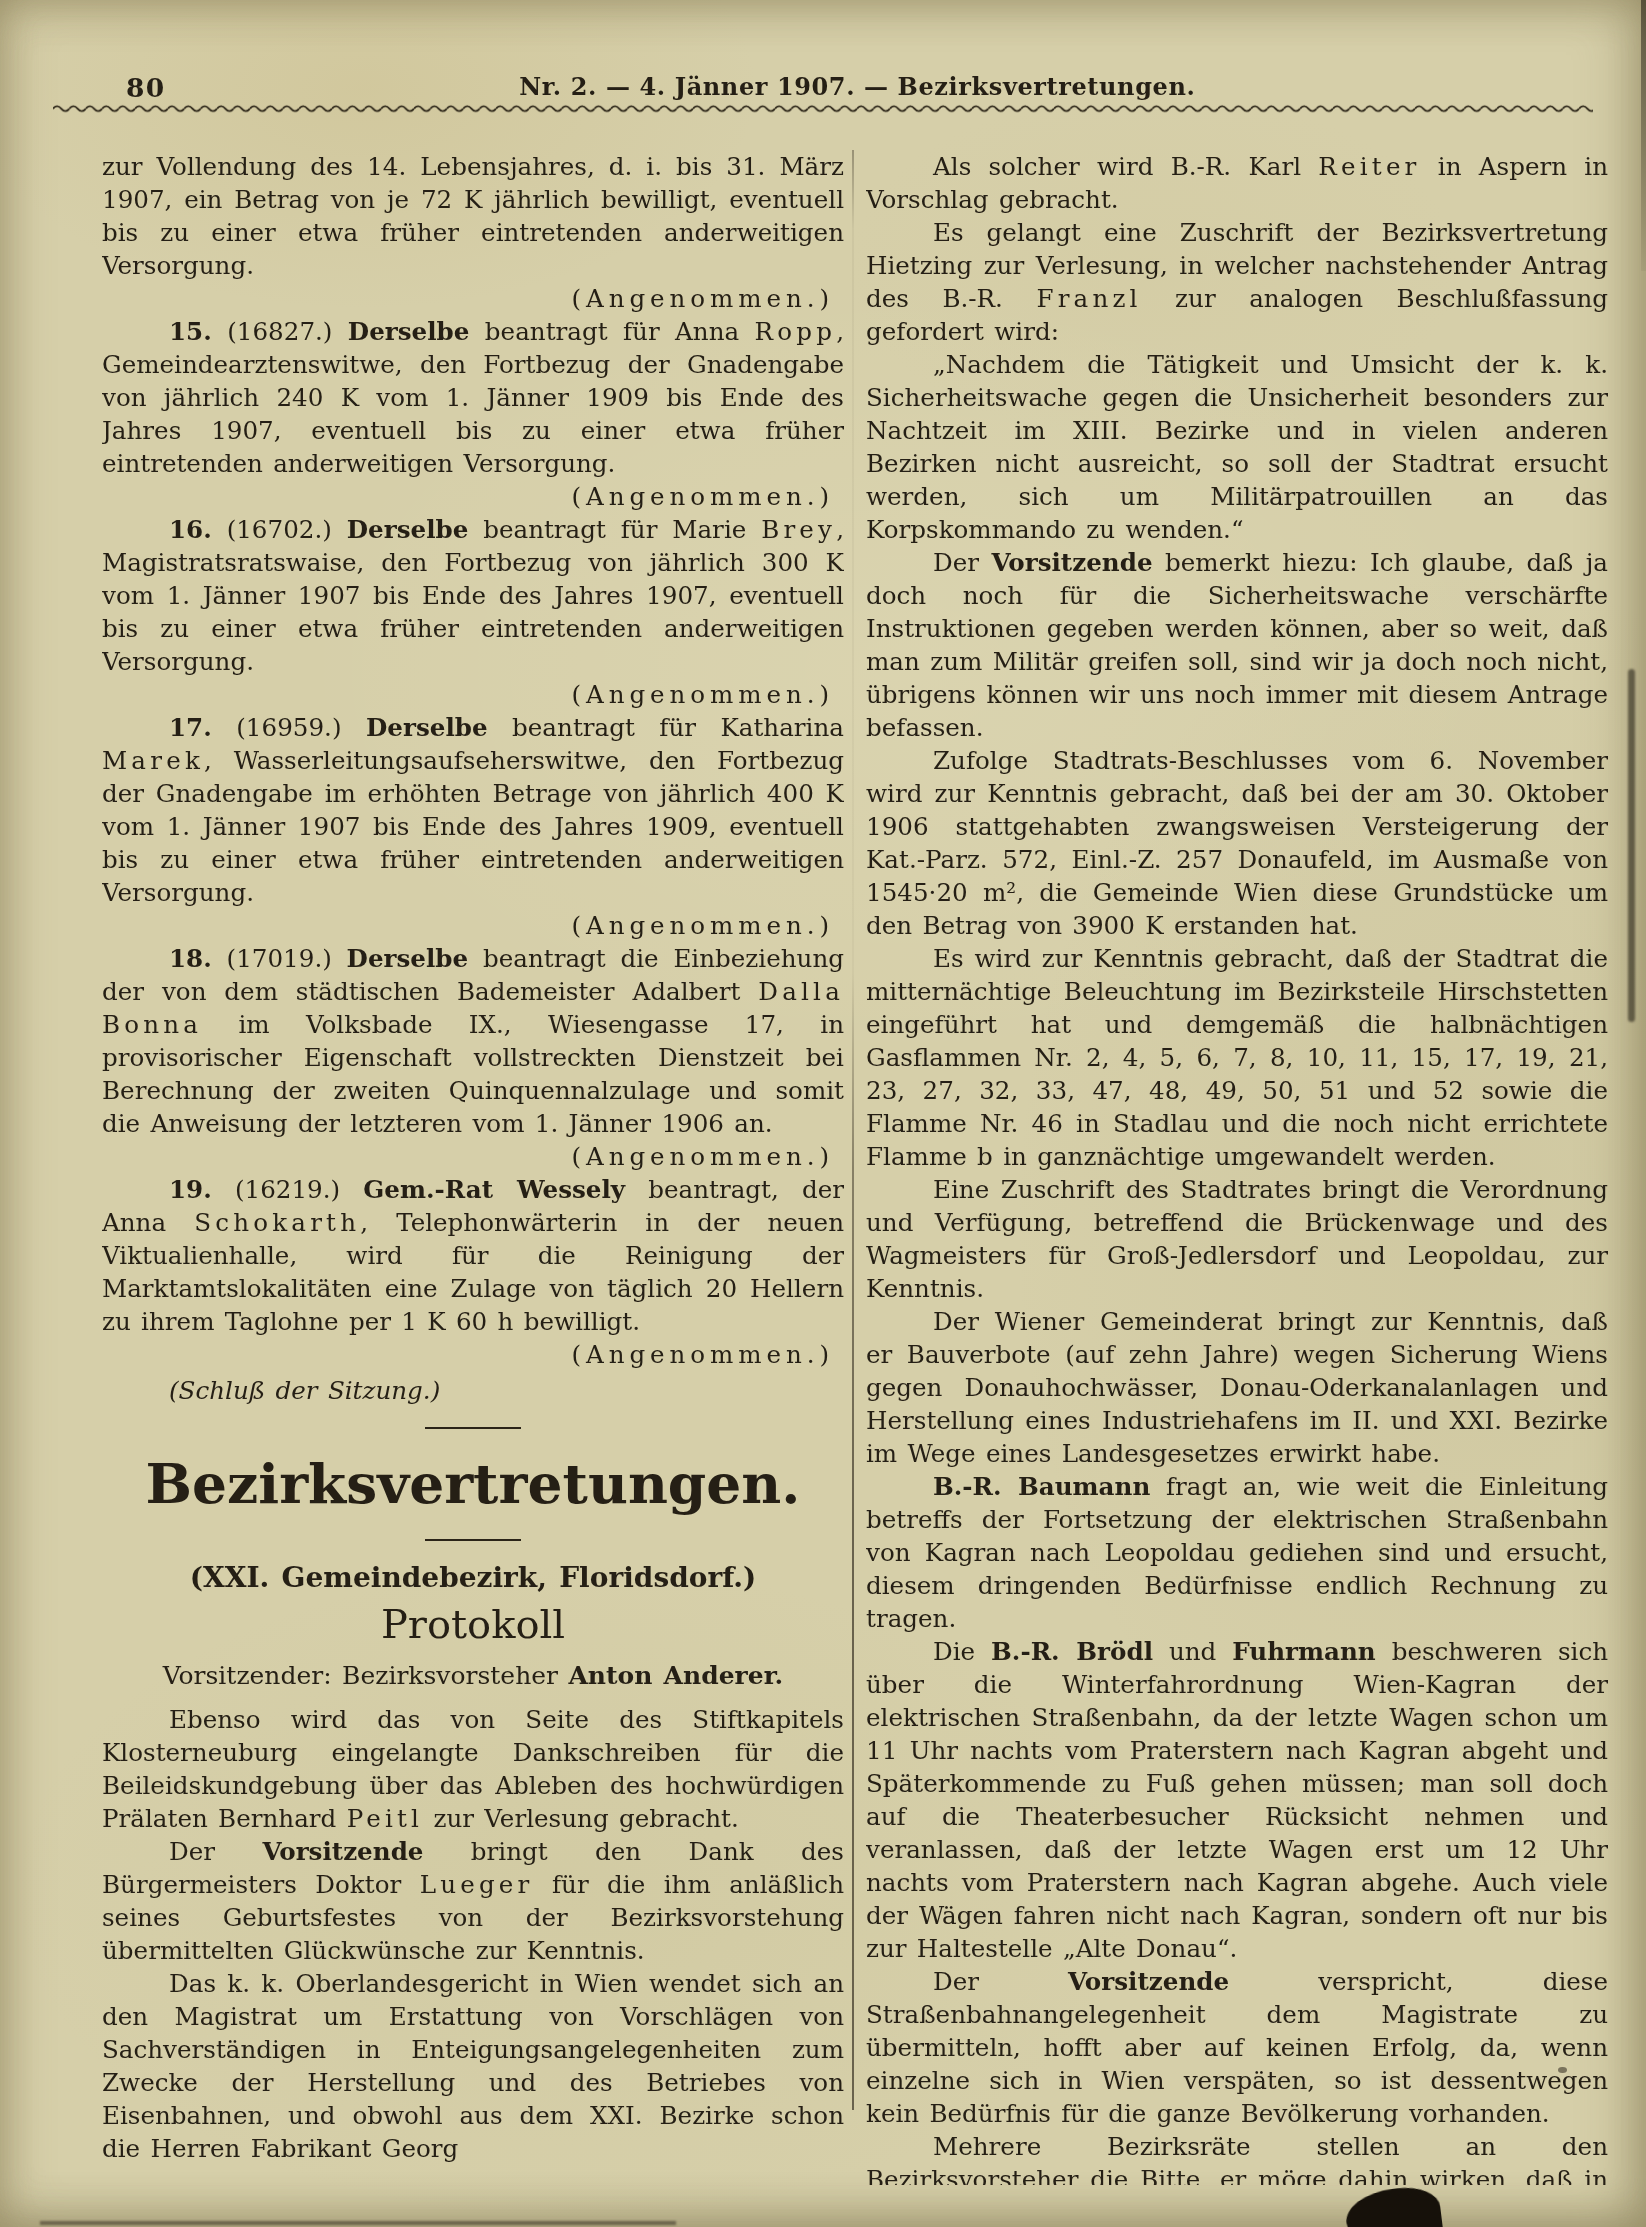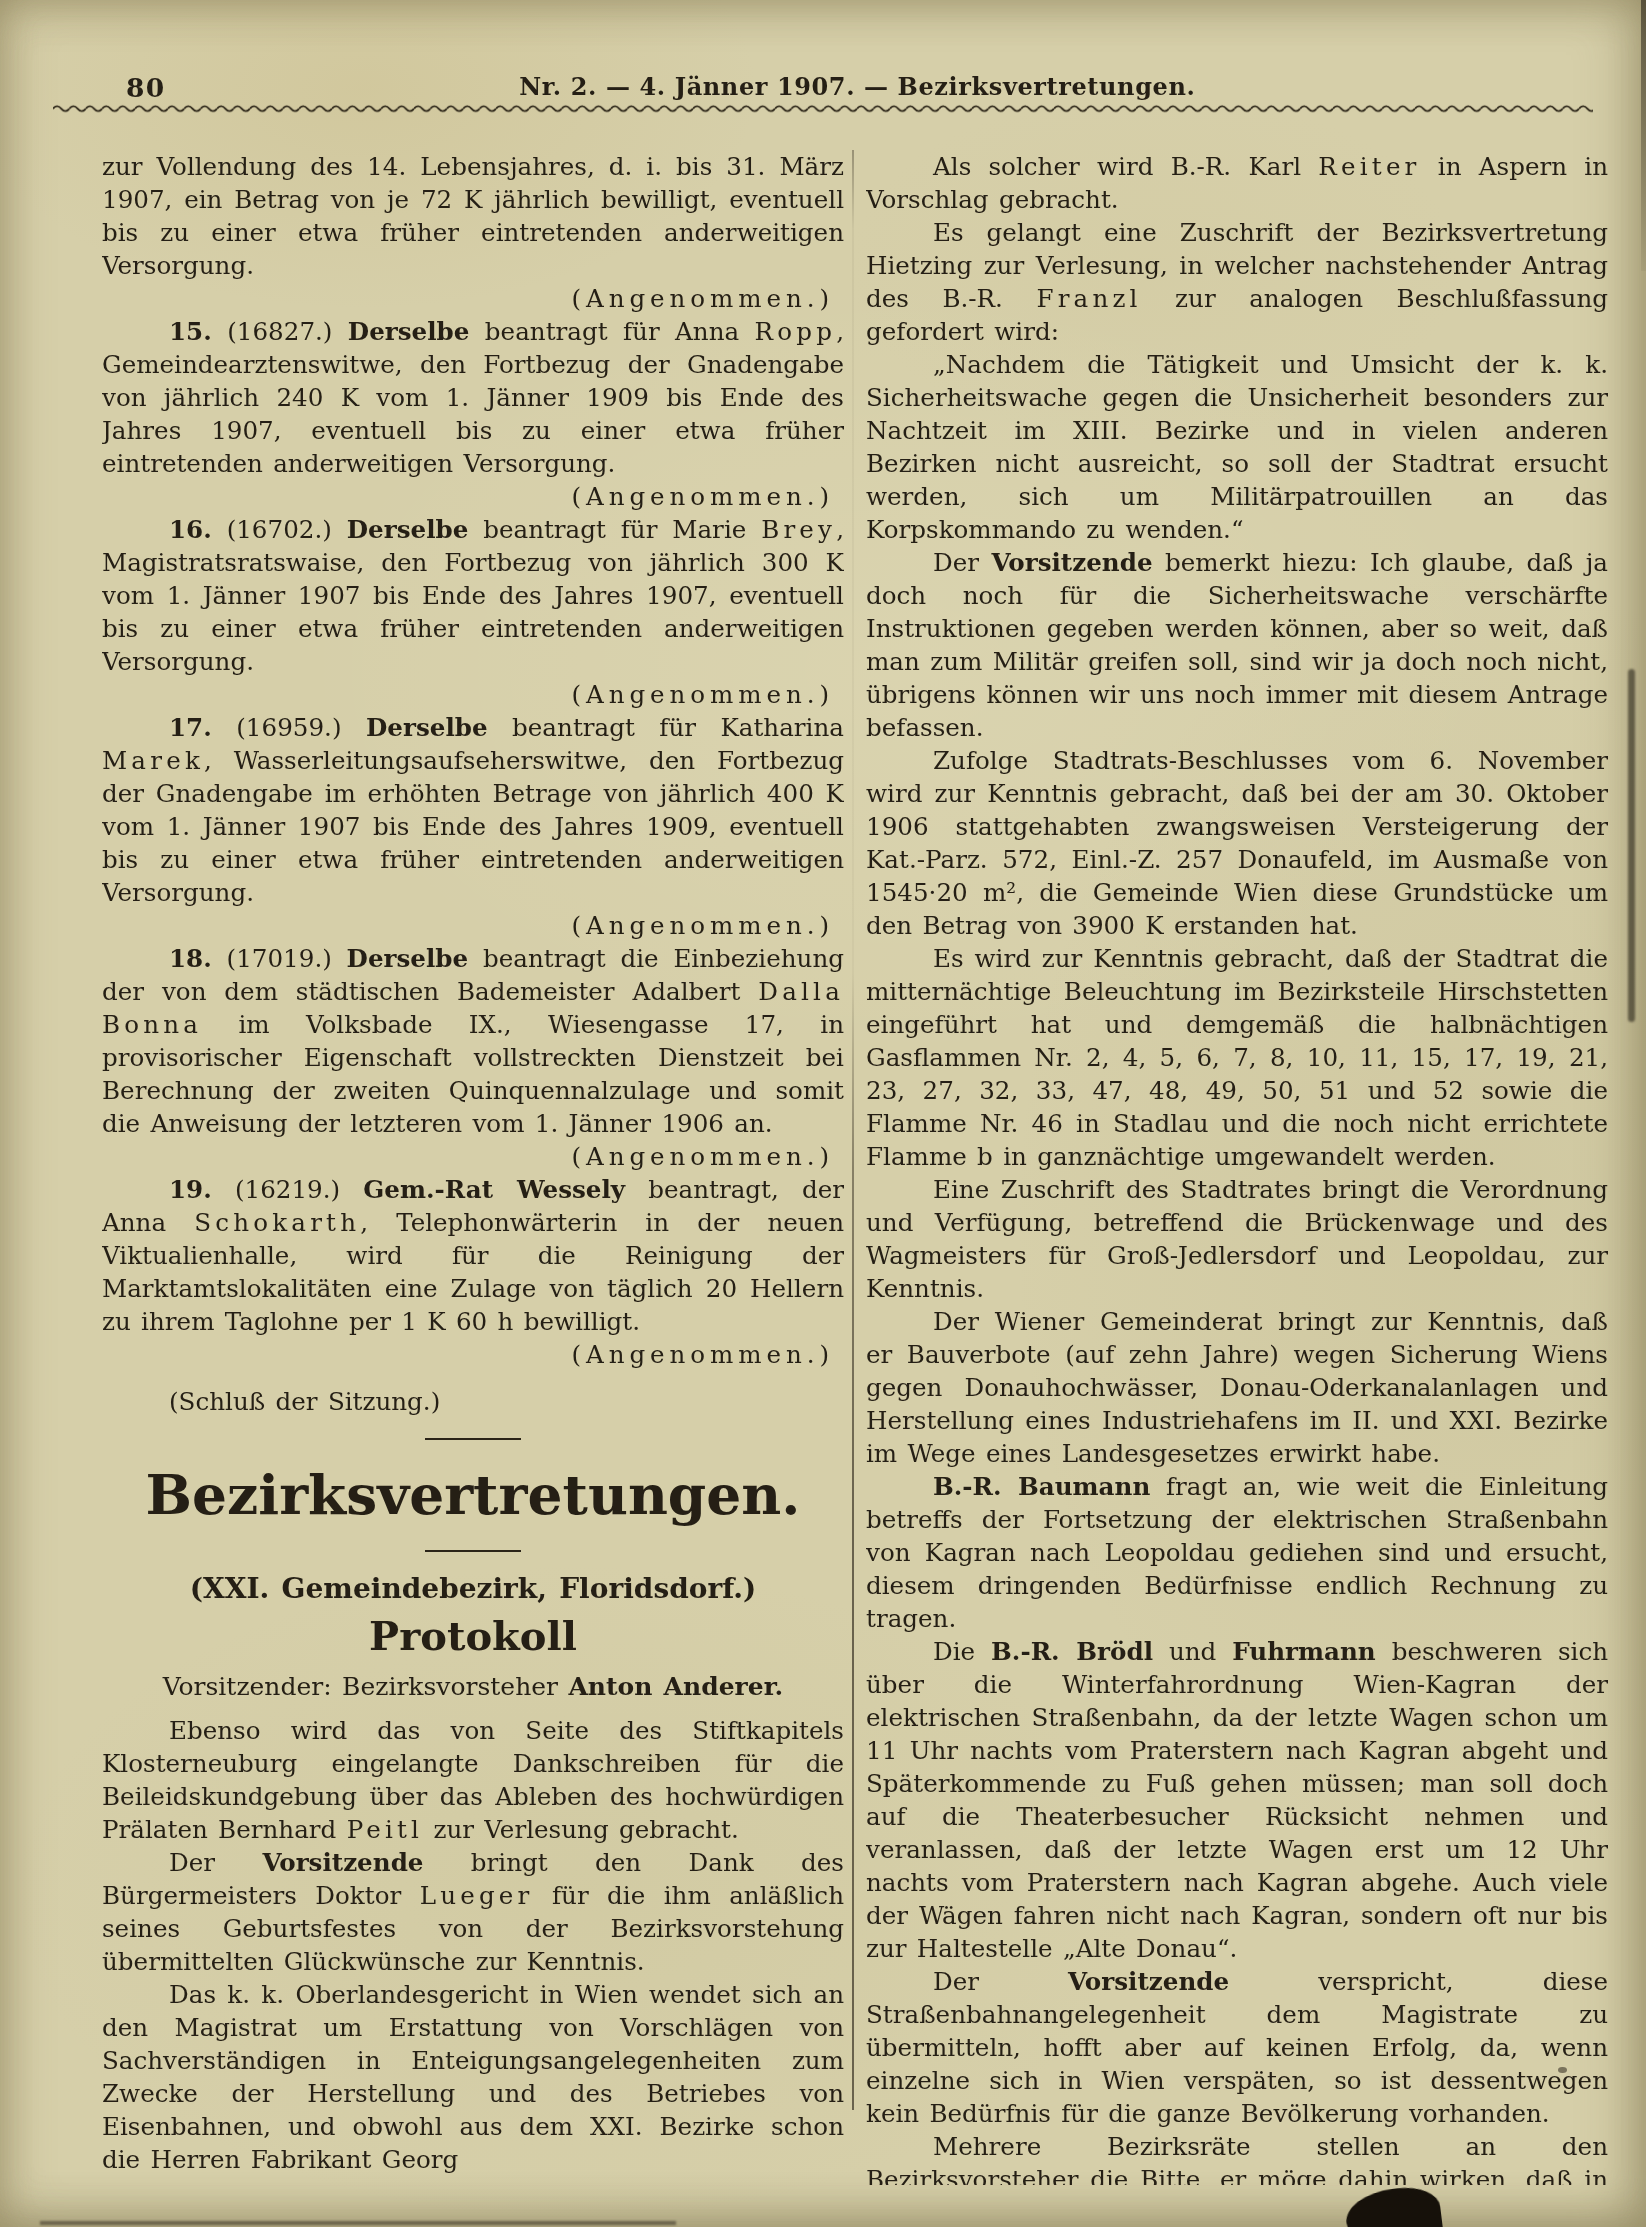--- a/index.html
+++ b/index.html
@@ -39,26 +39,26 @@
   }
   .col.leftcol{left:102px;}
   .col.rightcol{left:866px;}
   .col p{margin:0;}
   p.para.indent{text-indent:67px;}
   p.decision{text-align:right;padding-right:10px;letter-spacing:0.20em;}
   .b{font-weight:bold;}
   .sp{letter-spacing:0.17em;}
 
   h1.heading1{font-size:55px;line-height:71px;text-align:center;font-weight:bold;margin:19px 0 7px;letter-spacing:0px;}
-  h2.heading2{font-size:40px;line-height:45px;text-align:center;font-weight:bold;margin:7.6px 0 11.3px;}
+  h2.heading2{font-size:40px;line-height:45px;text-align:center;font-weight:normal;margin:7.6px 0 11.3px;}
   h3.heading3{font-size:28px;line-height:35px;text-align:center;font-weight:bold;margin:10px 0 3.8px;}
   .short-rule{width:96px;height:1.9px;background:#2b2418;margin:20px auto 19px;}
   p.subtitle{text-align:center;font-size:25px;line-height:34px;margin:0;}
   p.byline{text-align:center;font-size:25px;line-height:33px;margin:7.6px 0 11.3px;}
-  p.closing{margin-top:14px;text-indent:67px;}
+  p.closing{margin-top:3px;text-indent:67px;font-style:italic;}
 
   
   .col-divider{
     position:absolute;left:852px;top:150px;width:1.9px;height:1960px;
     background:linear-gradient(to bottom,
       rgba(38,31,20,0.35) 0%, rgba(38,31,20,0.05) 4%,
       rgba(38,31,20,0.04) 42%, rgba(38,31,20,0.45) 52%,
       rgba(38,31,20,0.62) 70%, rgba(38,31,20,0.62) 100%);
   }
 

